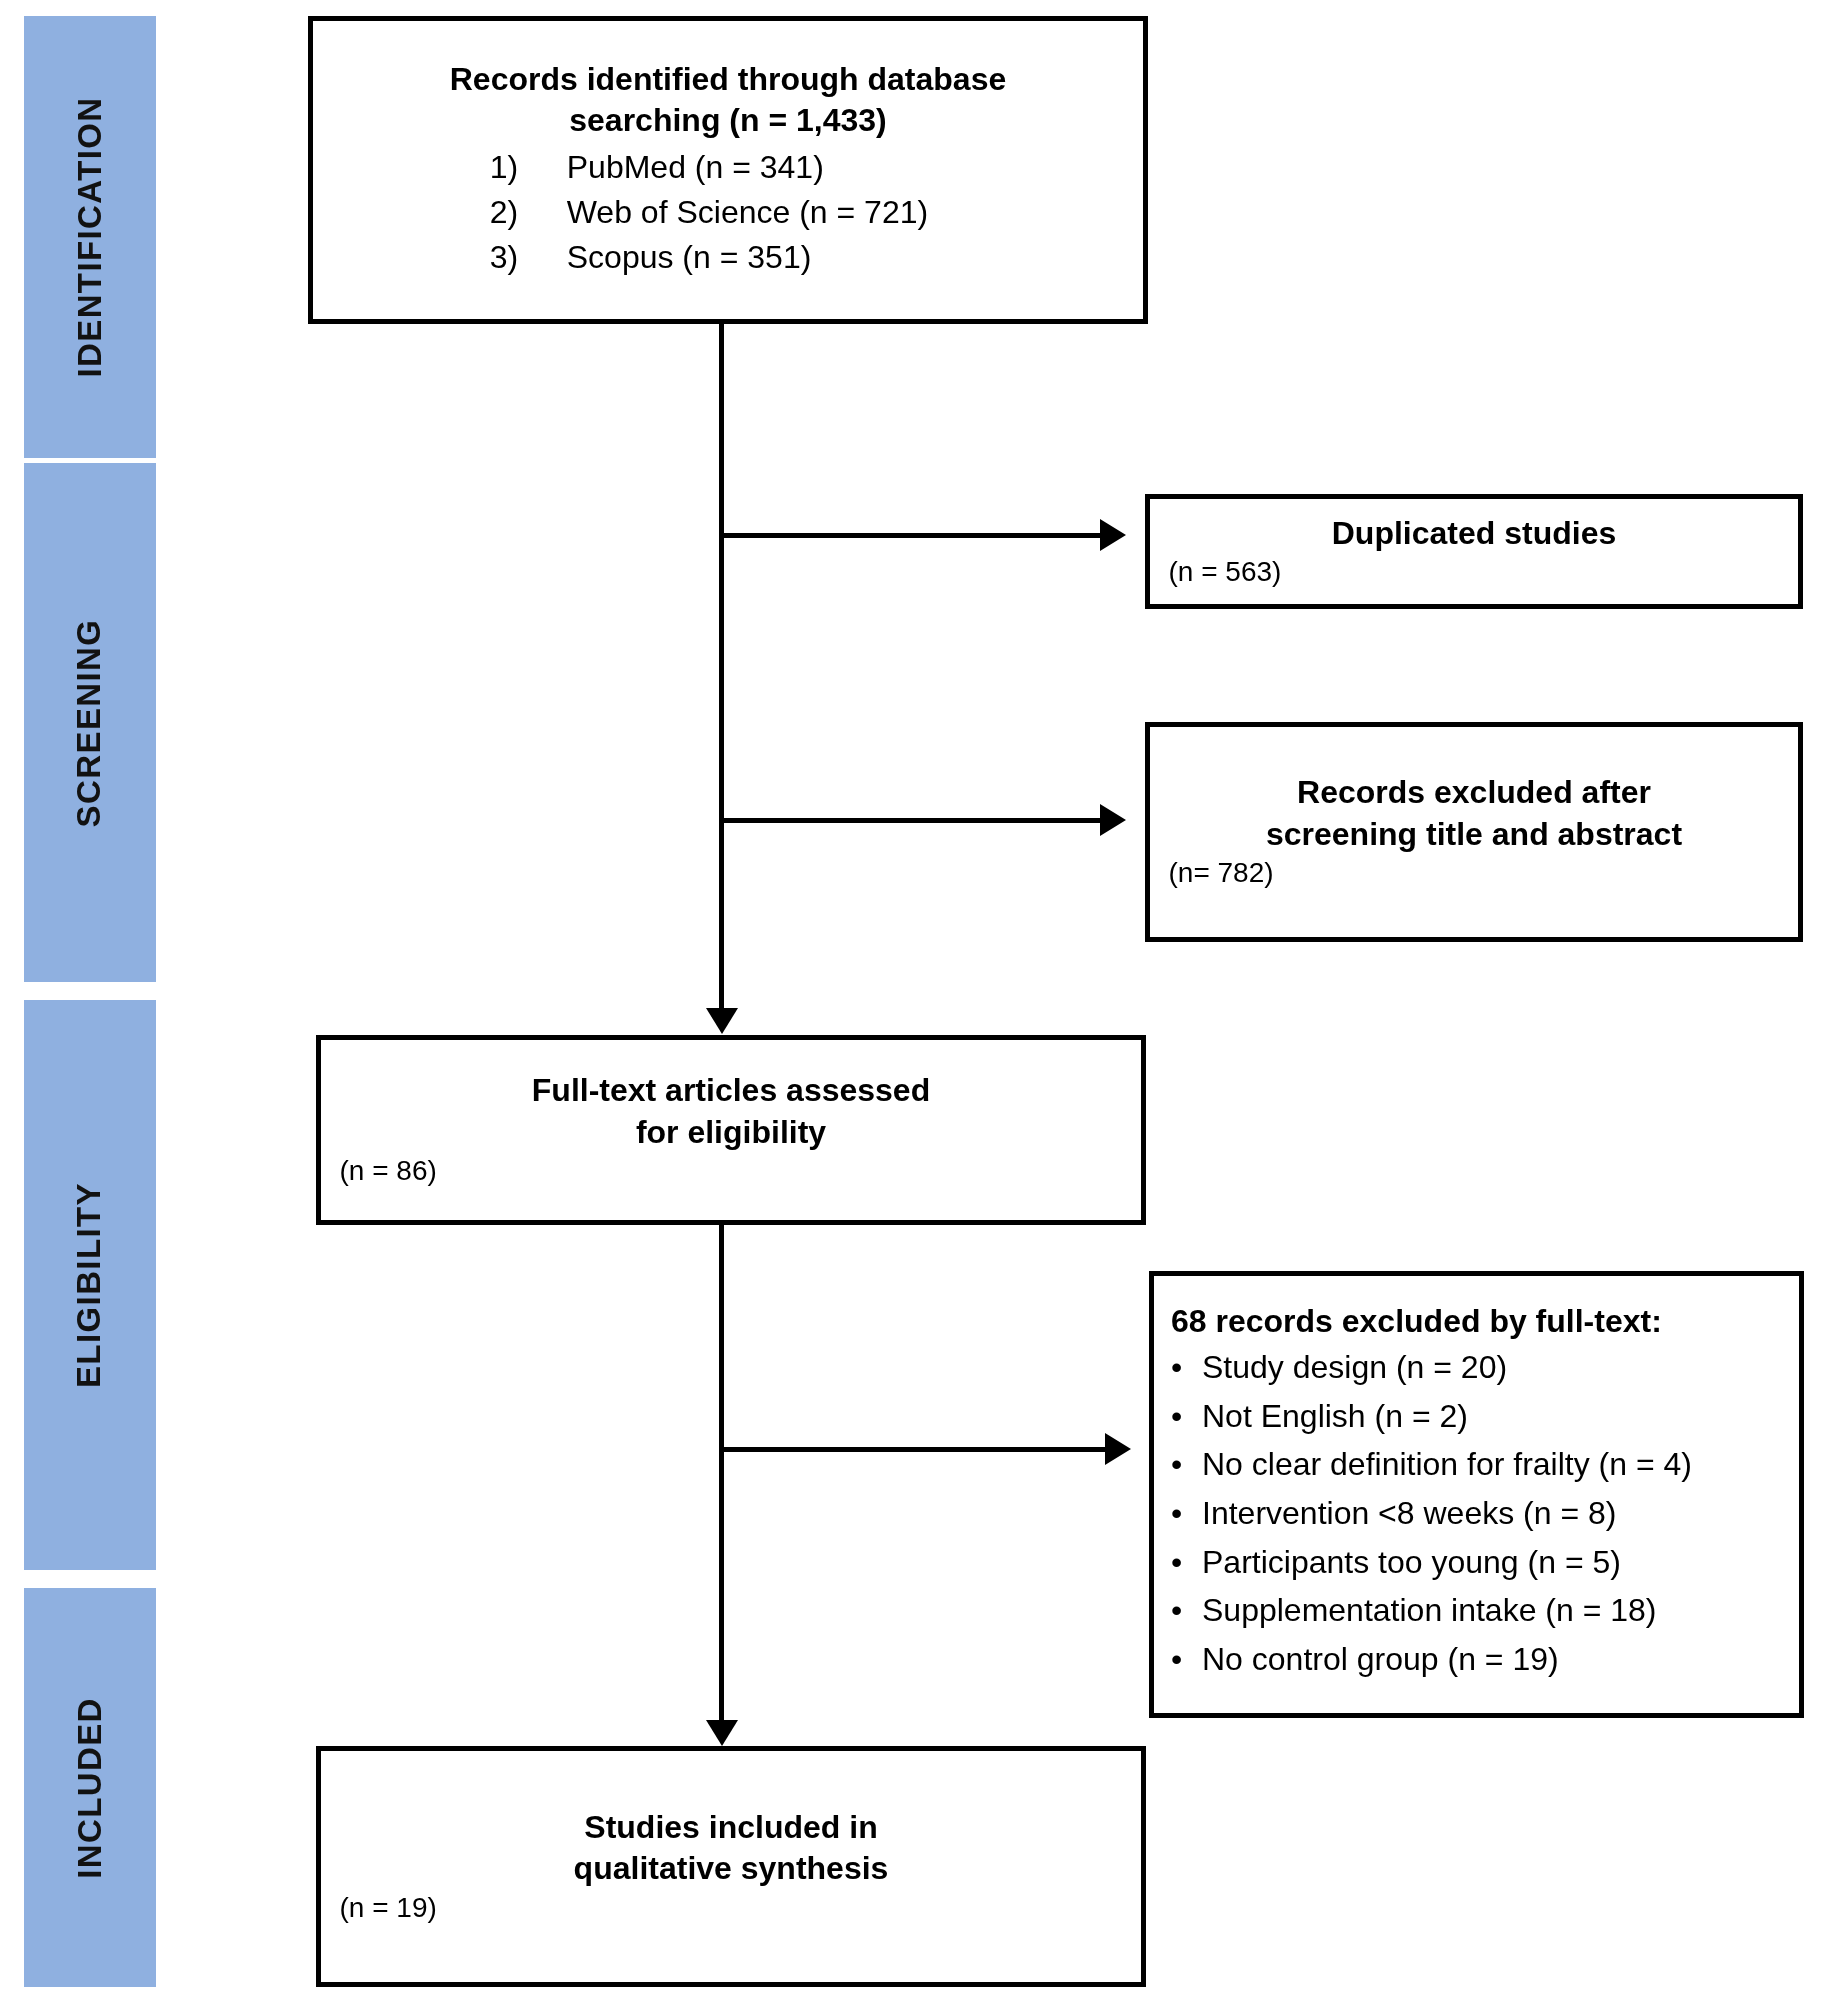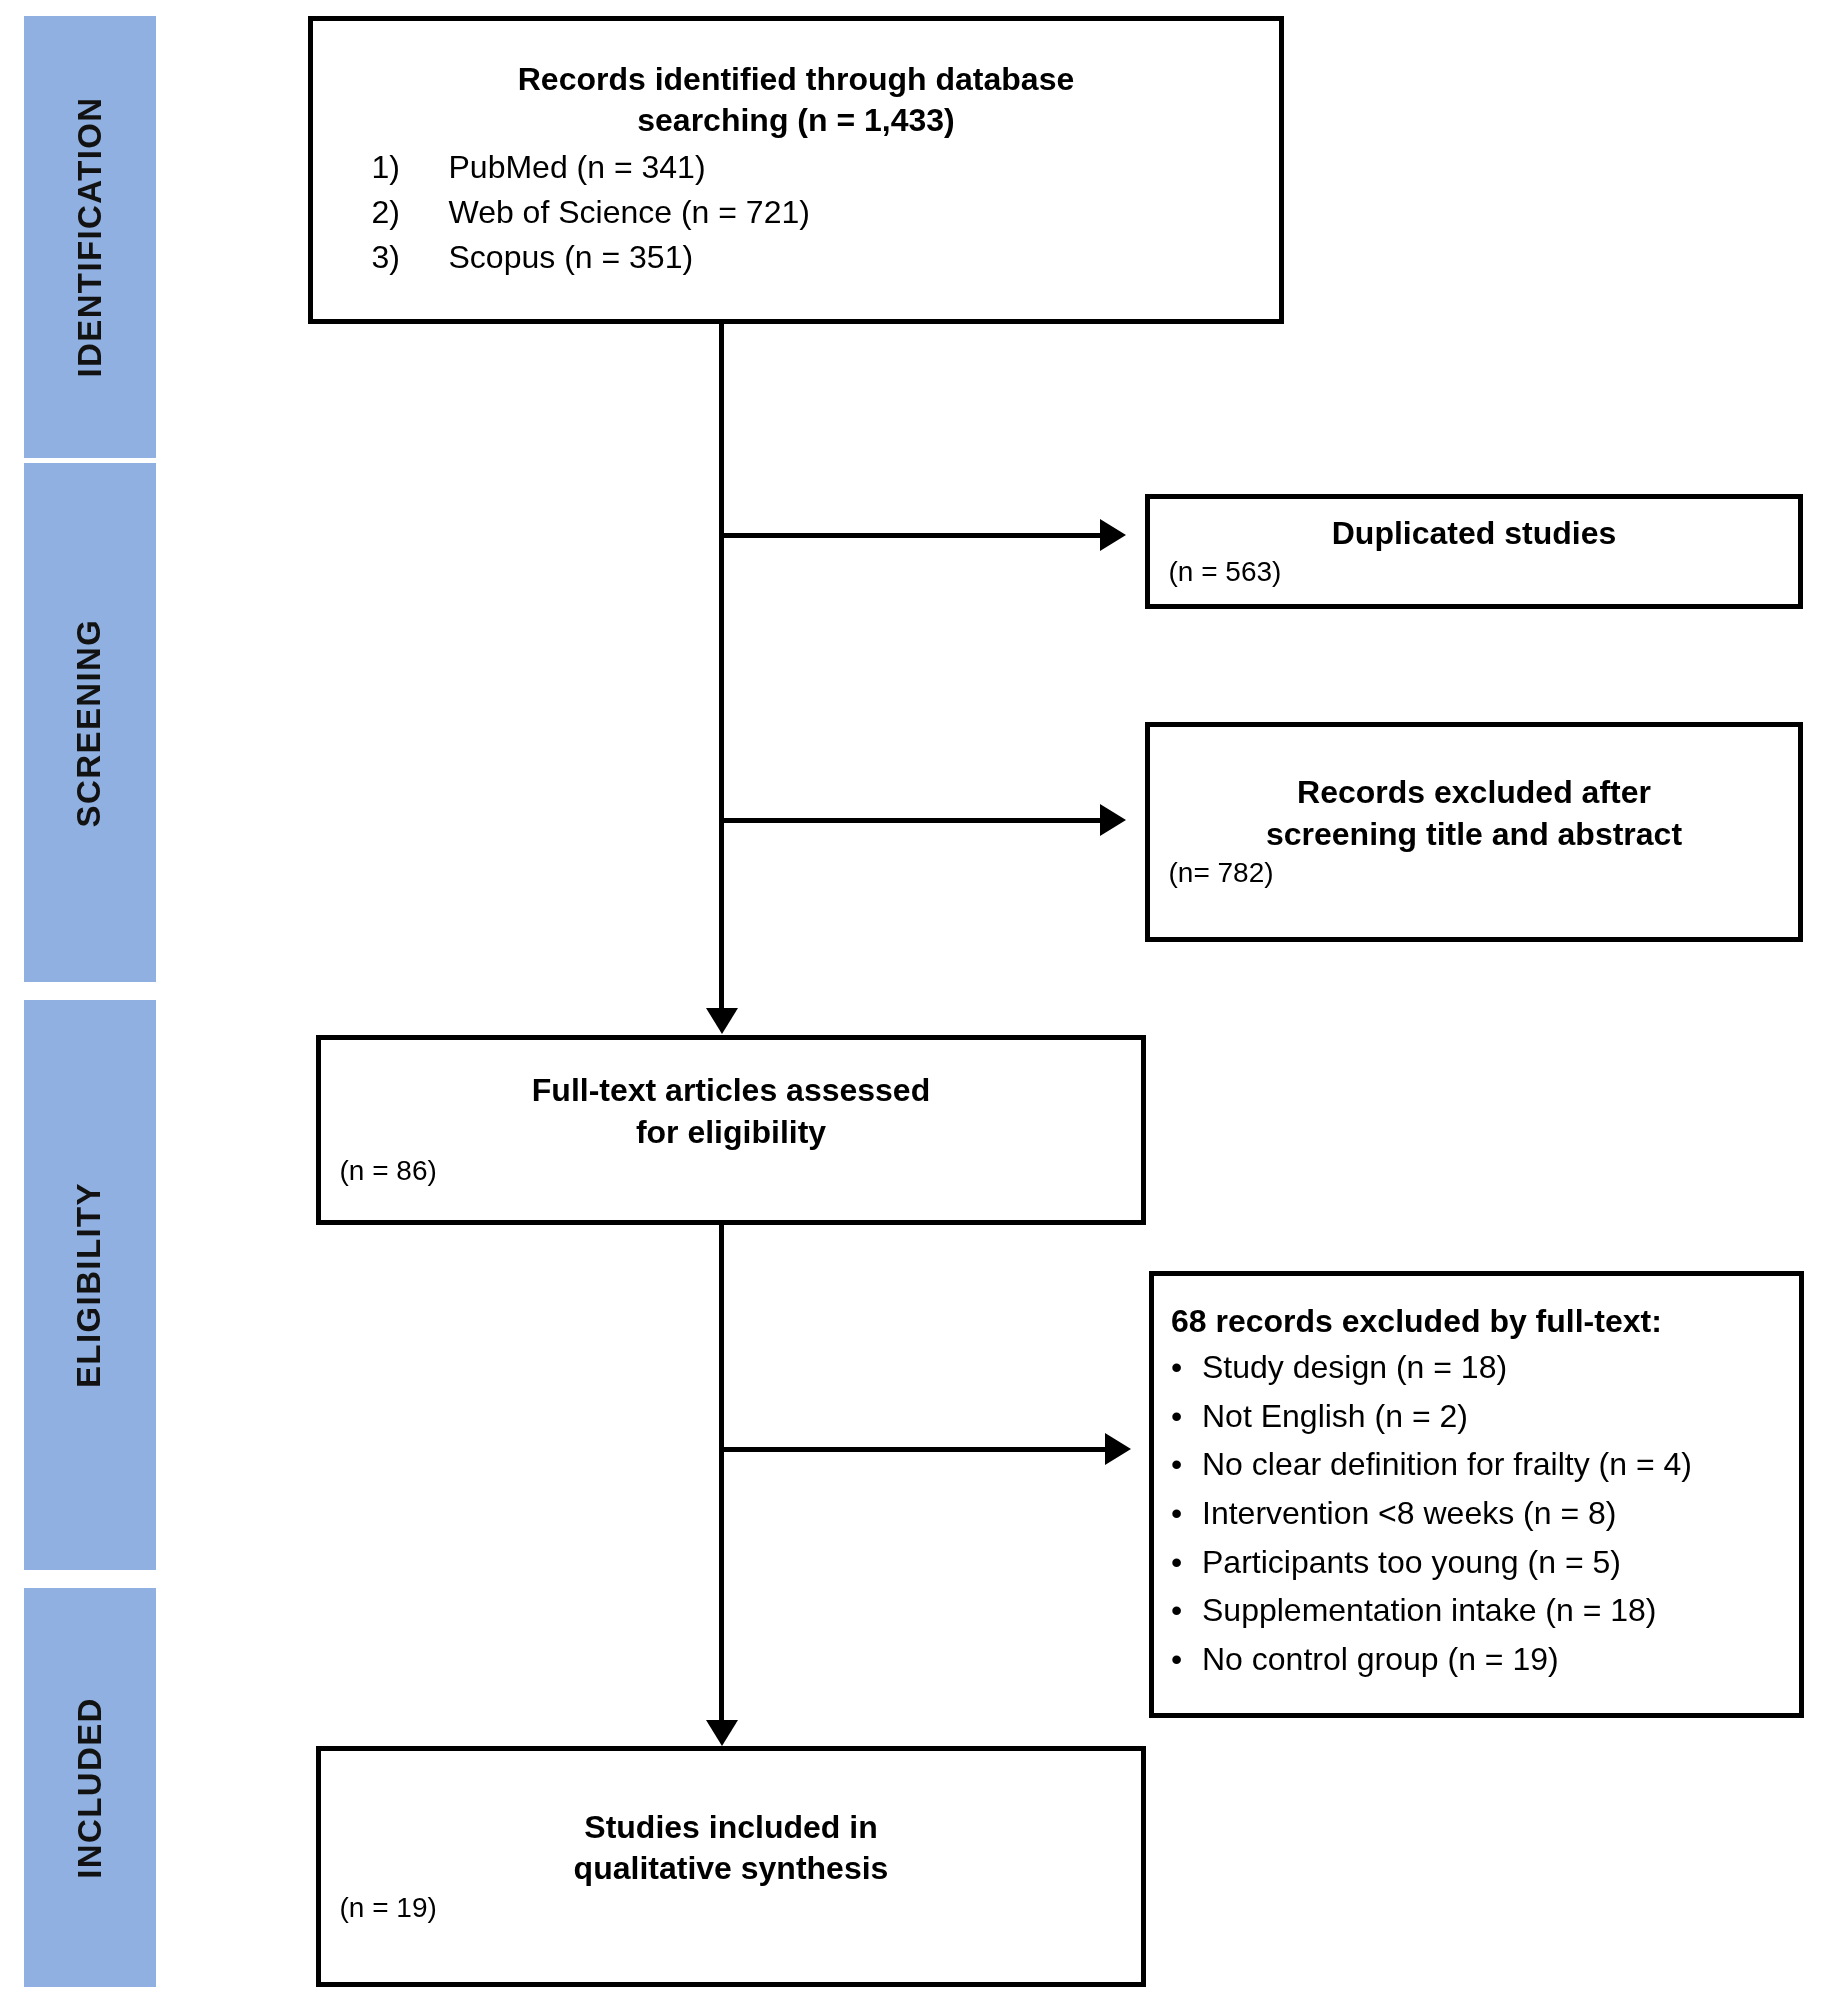--- a/index.html
+++ b/index.html
@@ -171,21 +171,21 @@
 
   <div class="line-h" style="left:721px; top:818px; width:381px;"></div>
   <div class="arrow-right" style="left:1100px; top:804px;"></div>
 
   <div class="line-v" style="left:719px; top:1204px; height:520px;"></div>
   <div class="arrow-down" style="left:706px; top:1720px;"></div>
 
   <div class="line-h" style="left:721px; top:1447px; width:387px;"></div>
   <div class="arrow-right" style="left:1105px; top:1433px;"></div>
 
-  <div class="flow-box" style="left:308px; top:15.7px; width:976px; height:308px;">
+  <div class="flow-box" style="left:308px; top:15.7px; width:840px; height:308px;align-items:center;">
     <div class="box-inner">
       <div class="box-title">Records identified through database</div>
       <div class="box-title">searching (n = 1,433)</div>
       <ul class="src-list">
         <li>
           <span class="src-num">1)</span>
           <span class="src-txt">PubMed (n = 341)</span>
         </li>
         <li>
           <span class="src-num">2)</span>
@@ -221,21 +221,21 @@
       <div class="box-sub">(n = 86)</div>
     </div>
   </div>
 
   <div class="flow-box" style="left:1149px; top:1271px; width:655px; height:447px;">
     <div class="box-inner" style="padding:0 17px;">
       <div class="excl-head">68 records excluded by full-text:</div>
       <ul class="excl-list">
         <li>
           <span class="bullet">•</span>
-          <span class="excl-txt">Study design (n = 18)</span>
+          <span class="excl-txt">Study design (n = 20)</span>
         </li>
         <li>
           <span class="bullet">•</span>
           <span class="excl-txt">Not English (n = 2)</span>
         </li>
         <li>
           <span class="bullet">•</span>
           <span class="excl-txt">No clear definition for frailty (n = 4)</span>
         </li>
         <li>

